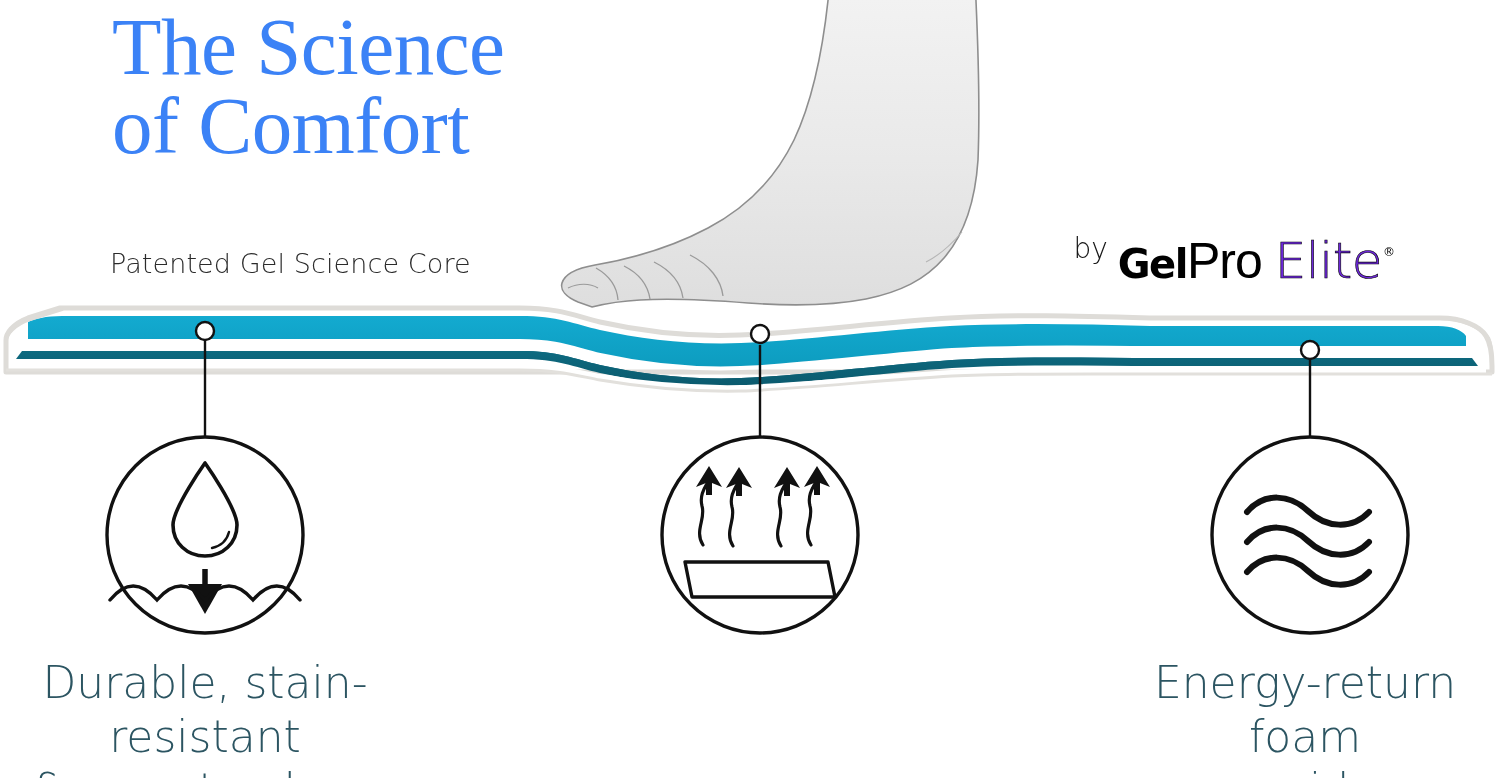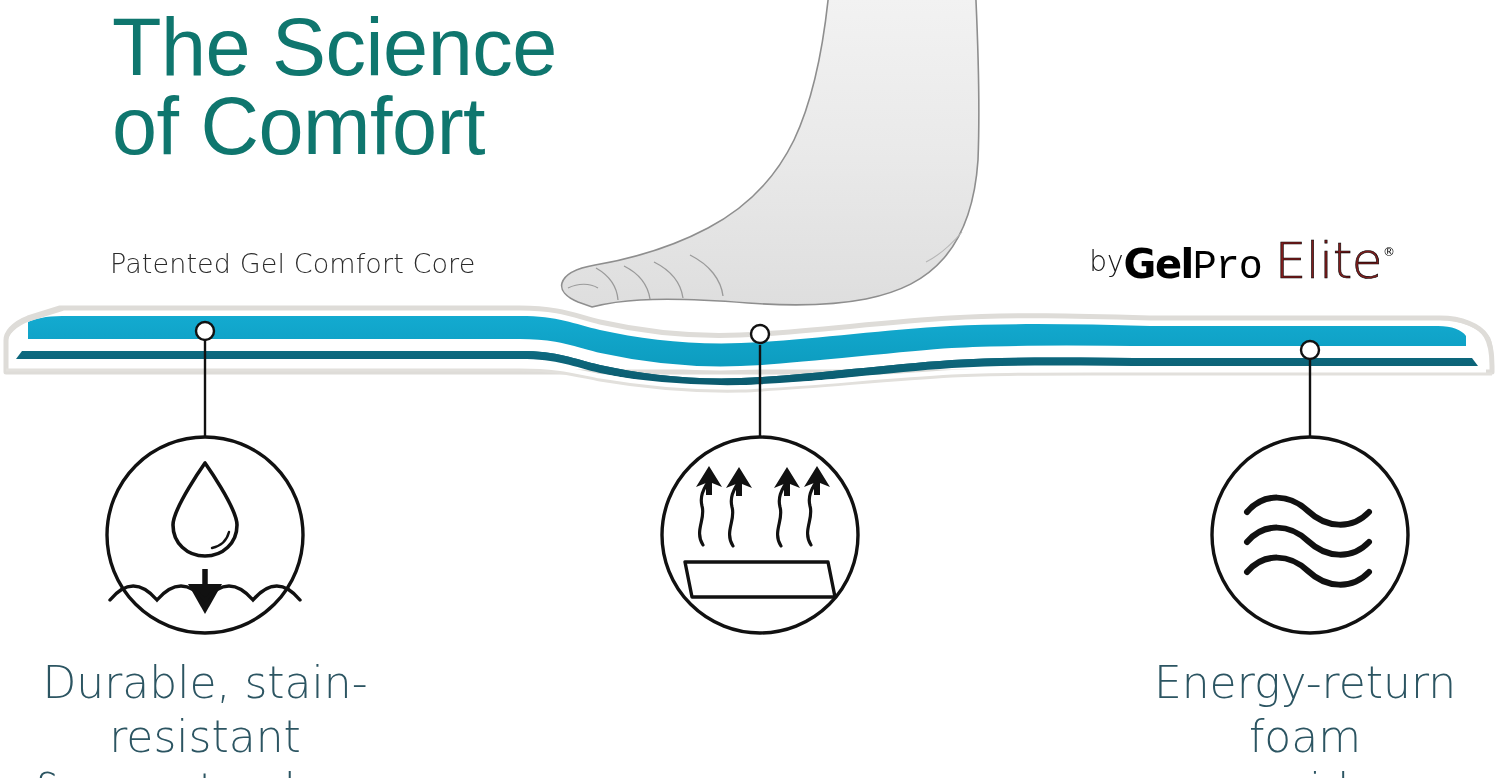--- a/index.html
+++ b/index.html
@@ -19,22 +19,22 @@
     height: 778px;
     background: #ffffff;
   }
 
   
   .headline {
     position: absolute;
     left: 112px;
     top: 8px;
     width: 640px;
-    color: #0f766e;
-    font-family: Liberation Sans, sans-serif;
+    color: #3b82f6;
+    font-family: Liberation Serif, serif;
     font-size: 81px;
     line-height: 0.98;
     font-weight: 300;
     letter-spacing: -0.5px;
     white-space: pre-line;
   }
 
   
   .core-label {
     position: absolute;
@@ -47,54 +47,54 @@
     letter-spacing: 0.1px;
     white-space: nowrap;
   }
 
   
   .brand {
     position: absolute;
     right: 106px;
     top: 232px;
     display: flex;
-    align-items: center;
-    gap: 0;
+    align-items: flex-start;
+    gap: 10px;
     color: #111111;
   }
   .brand .by {
     font-family: "DejaVu Sans", sans-serif;
     font-weight: 300;
     font-size: 28px;
     color: #161616;
   }
   .brand .logoline {
     display: flex;
     align-items: baseline;
   }
   .brand .gel {
     font-family: "DejaVu Sans", sans-serif;
     font-weight: 700;
     font-size: 40px;
     letter-spacing: -1.5px;
     color: #000000;
   }
   .brand .pro {
-    font-family: Liberation Mono, monospace;
+    font-family: Liberation Sans, sans-serif;
     font-weight: 400;
-    font-size: 40px;
+    font-size: 50px;
     letter-spacing: -1px;
     color: #000000;
   }
   .brand .elite {
     font-family: "DejaVu Sans", sans-serif;
     font-weight: 300;
     font-size: 50px;
     letter-spacing: -0.5px;
-    color: #7f1d1d;
+    color: #6d28d9;
     margin-left: 13px;
     -webkit-text-stroke: 0.6px #000;
   }
   .brand .tm {
     font-size: 12px;
     font-family: "DejaVu Sans", sans-serif;
     color: #000;
     position: relative;
     top: -22px;
     left: 1px;
@@ -125,21 +125,21 @@
   .cap3 { left: 1105px; width: 400px; }
 </style>
 </head>
 <body>
 
 <div class="stage">
 
   <div class="headline">The Science
 of Comfort</div>
 
-  <div class="core-label">Patented Gel Comfort Core</div>
+  <div class="core-label">Patented Gel Science Core</div>
 
   <div class="brand">
     <span class="by">by</span>
     <span class="logoline">
       <span class="gel">Gel</span>
       <span class="pro">Pro</span>
       <span class="elite">Elite</span>
       <span class="tm">®</span>
     </span>
   </div>

